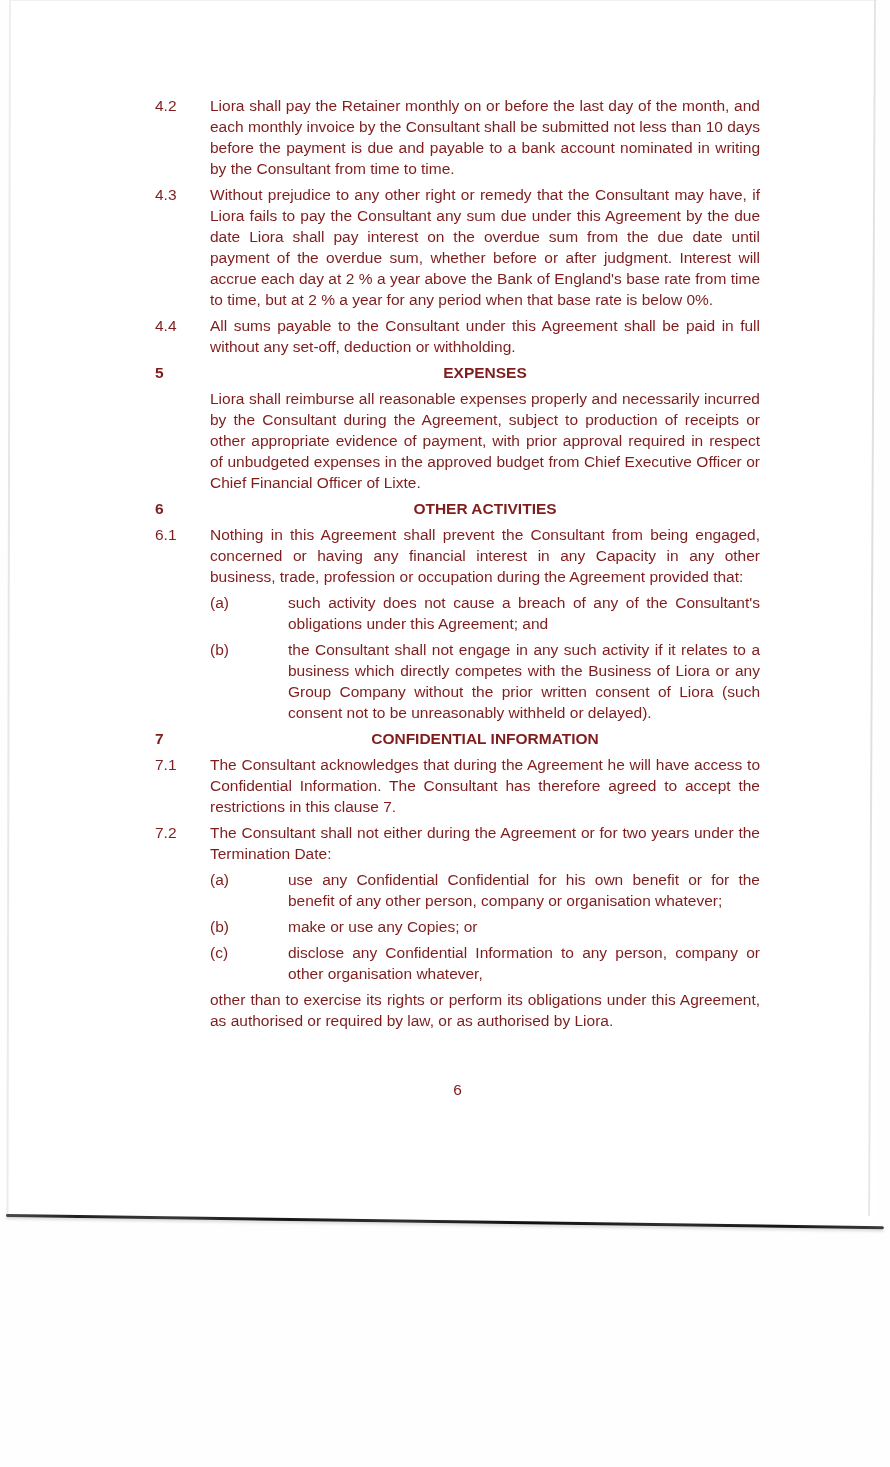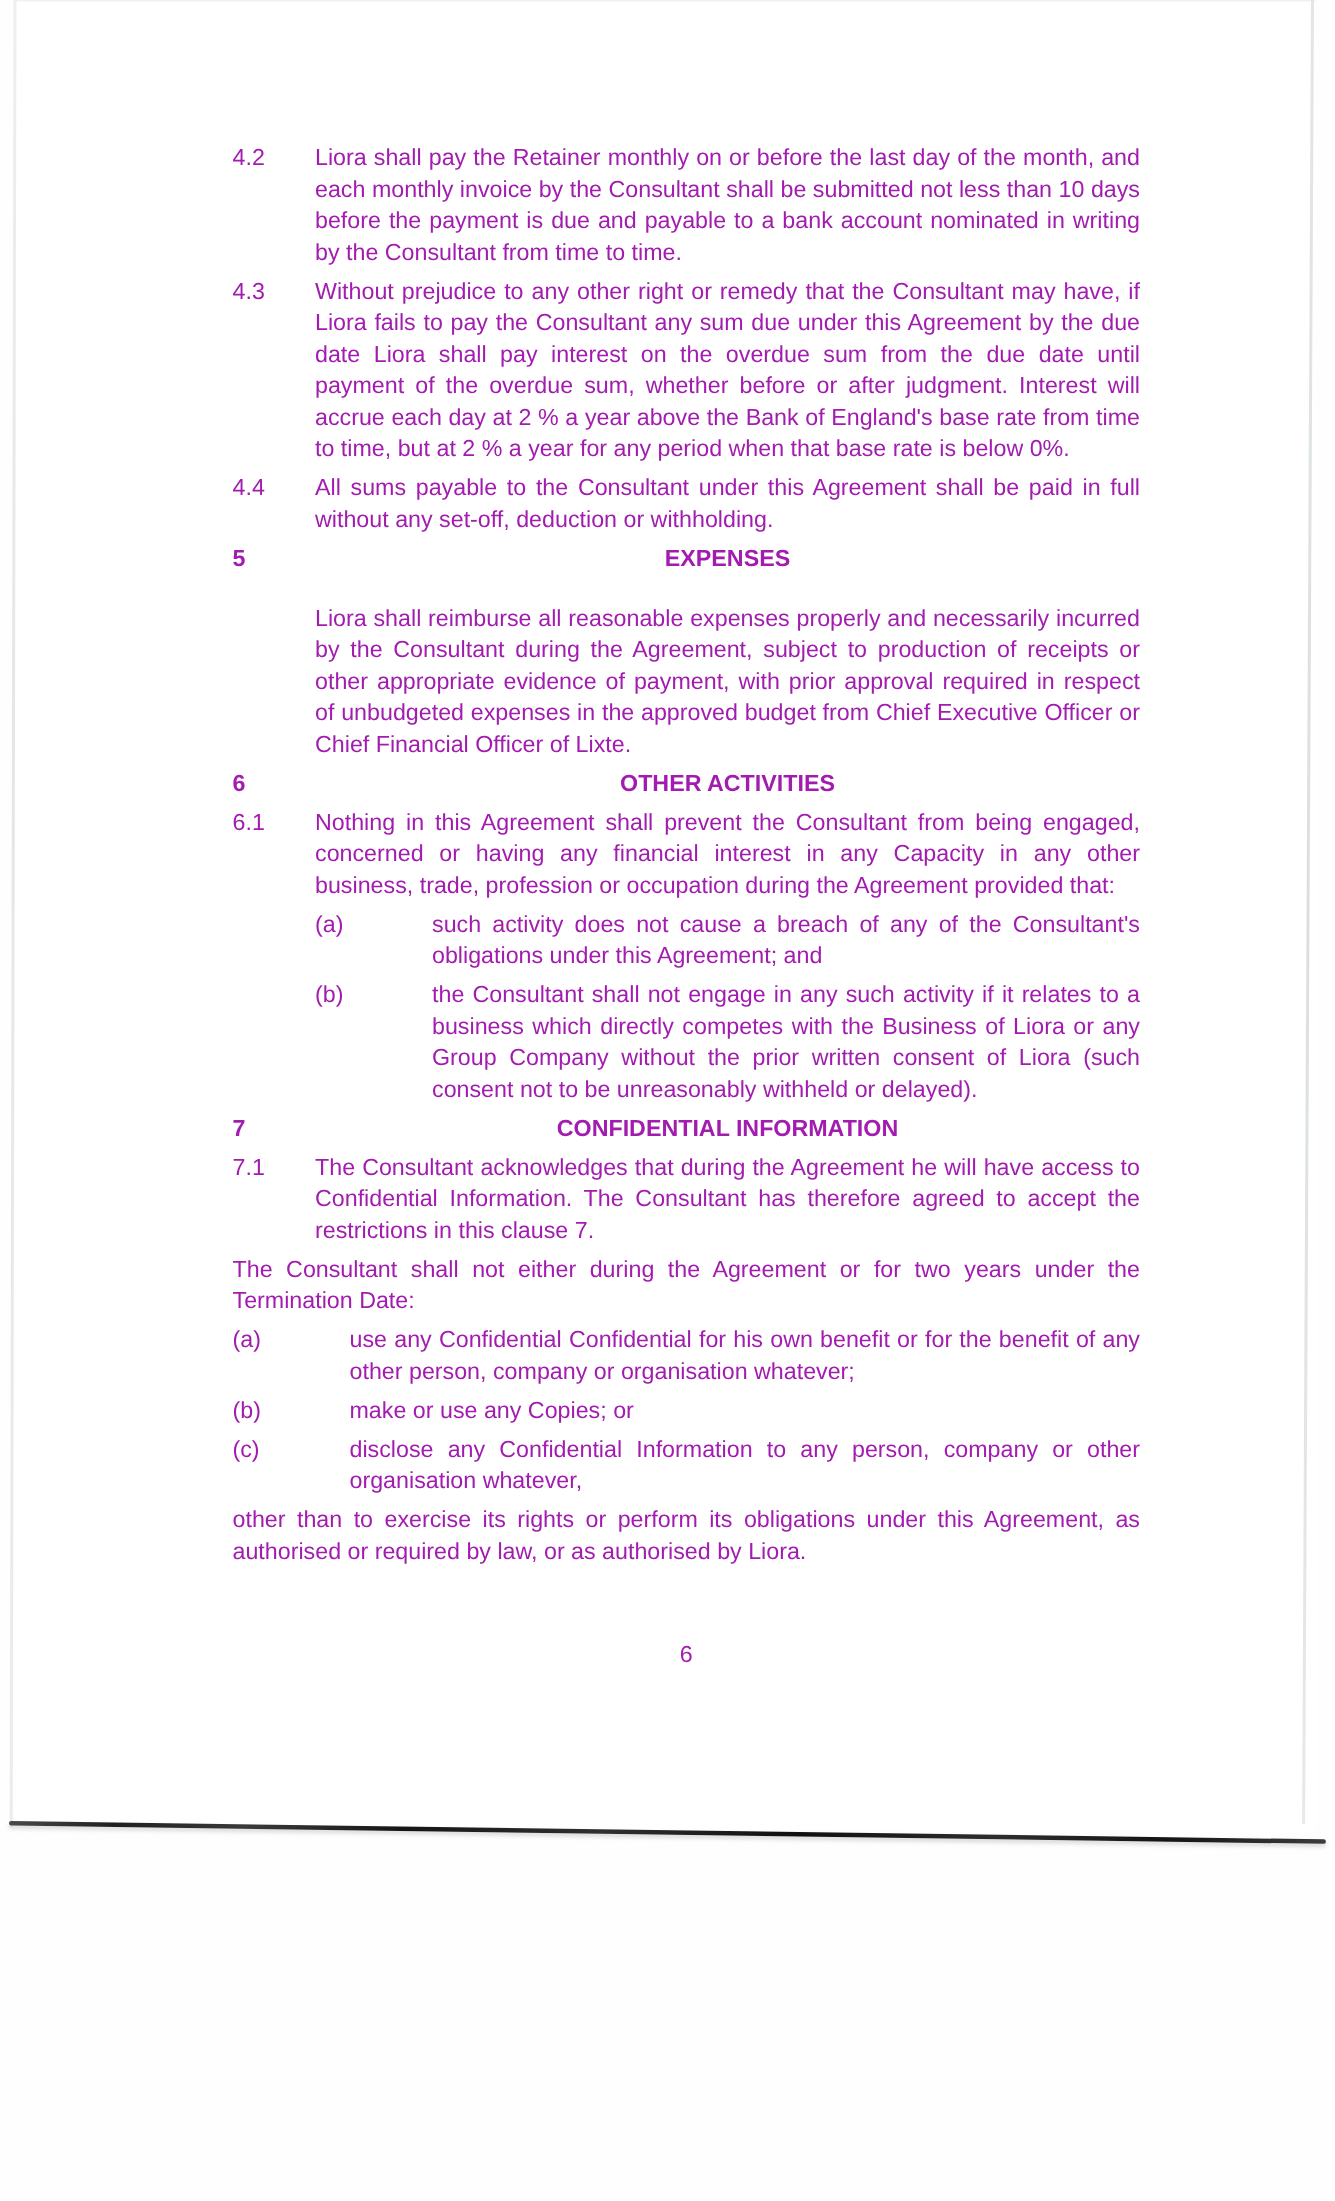--- a/index.html
+++ b/index.html
@@ -60,21 +60,21 @@
     box-shadow: 0 2px 3px rgba(140,140,140,0.35);
   }
   
   .doc {
     position: absolute;
     left: 0;
     top: 0;
     width: 867px;
     box-sizing: border-box;
     padding: 94px 117px 0 145px;
-    color: #a21caf;
+    color: #7f1d1d;
     font-size: 15.5px;
     line-height: 21px;
   }
   .clause {
     display: flex;
     margin-bottom: 5px;
   }
   .clause-num {
     width: 55px;
     flex-shrink: 0;
@@ -85,21 +85,21 @@
     min-width: 0;
   }
   .para {
     margin: 0;
     text-align: justify;
   }
   .section-heading {
     font-weight: bold;
     text-align: center;
   }
-  .heading-para { margin-top: 19px; }
+  .heading-para { margin-top: 5px; }
   .subitem {
     display: flex;
     margin-top: 5px;
   }
   .sub-marker {
     width: 78px;
     flex-shrink: 0;
   }
   .sub-text {
     flex: 1;
@@ -178,20 +178,21 @@
       </div>
 
       <div class="clause">
         <div class="clause-num">7.1</div>
         <div class="clause-body">
           <p class="para">The Consultant acknowledges that during the Agreement he will have access to Confidential Information. The Consultant has therefore agreed to accept the restrictions in this clause 7.</p>
         </div>
       </div>
 
       <div class="clause">
+        <div class="clause-num">7.2</div>
         <div class="clause-body">
           <p class="para">The Consultant shall not either during the Agreement or for two years under the Termination Date:</p>
           <div class="subitem">
             <div class="sub-marker">(a)</div>
             <div class="sub-text">use any Confidential Confidential for his own benefit or for the benefit of any other person, company or organisation whatever;</div>
           </div>
           <div class="subitem">
             <div class="sub-marker">(b)</div>
             <div class="sub-text">make or use any Copies; or</div>
           </div>

